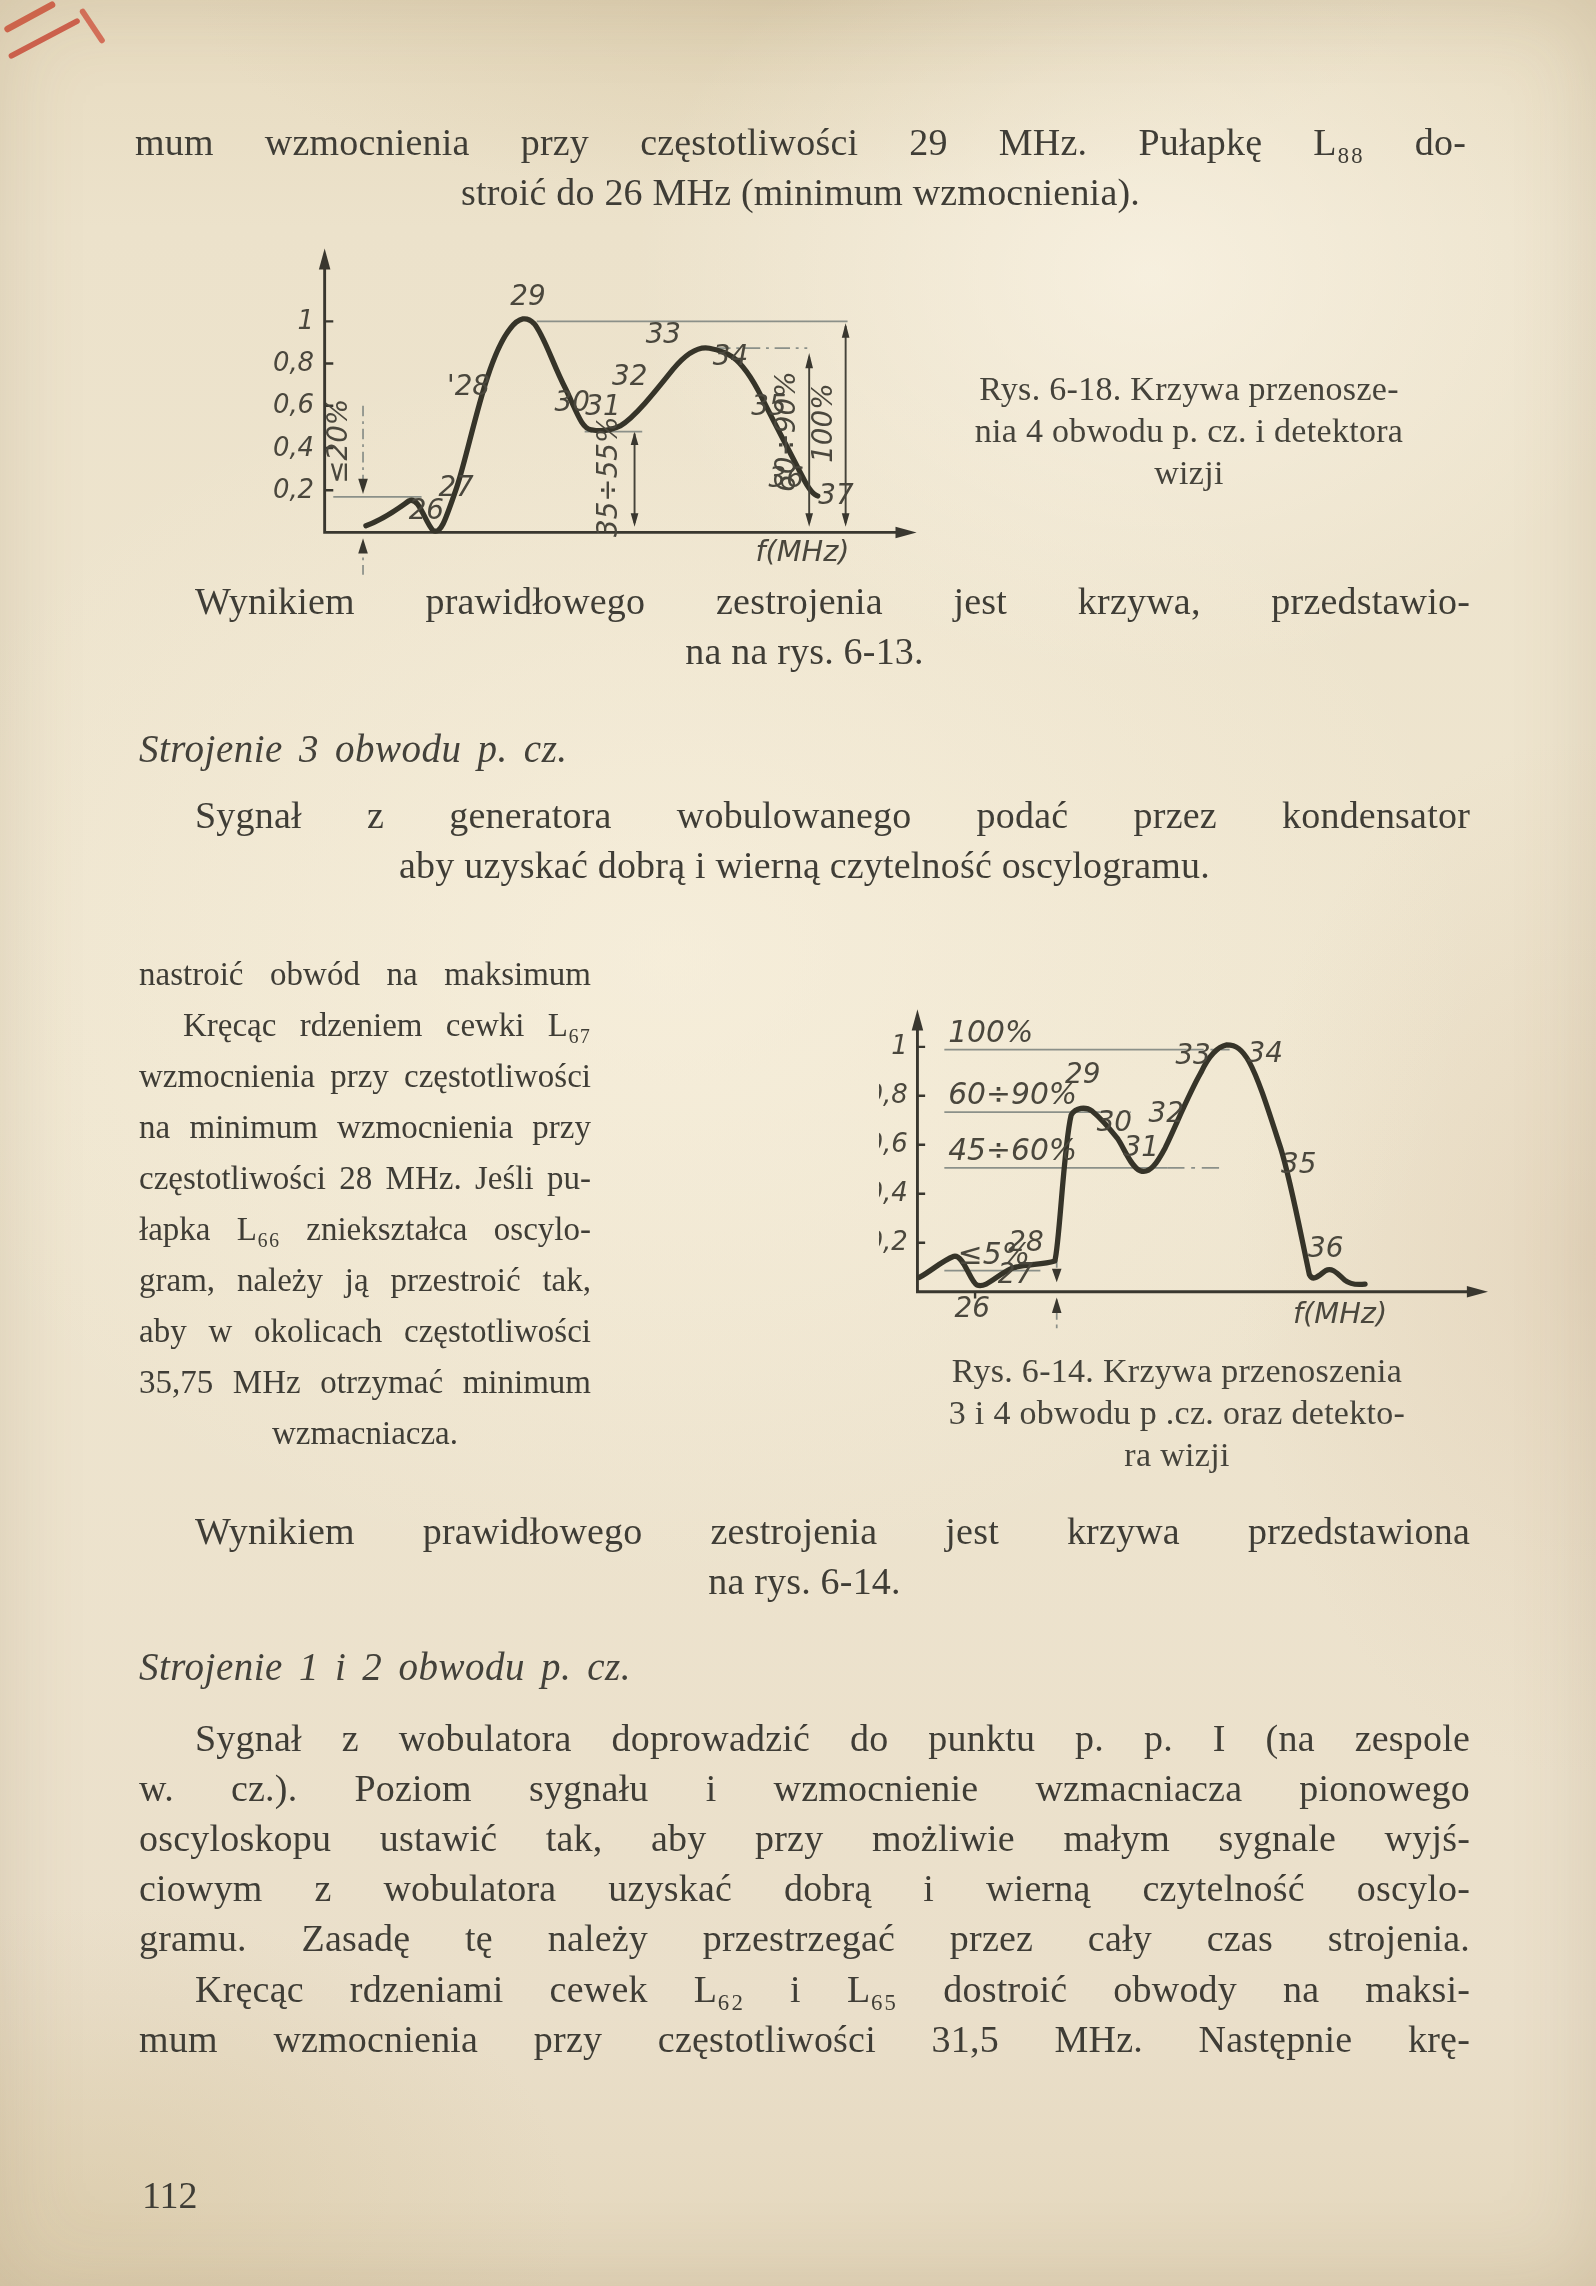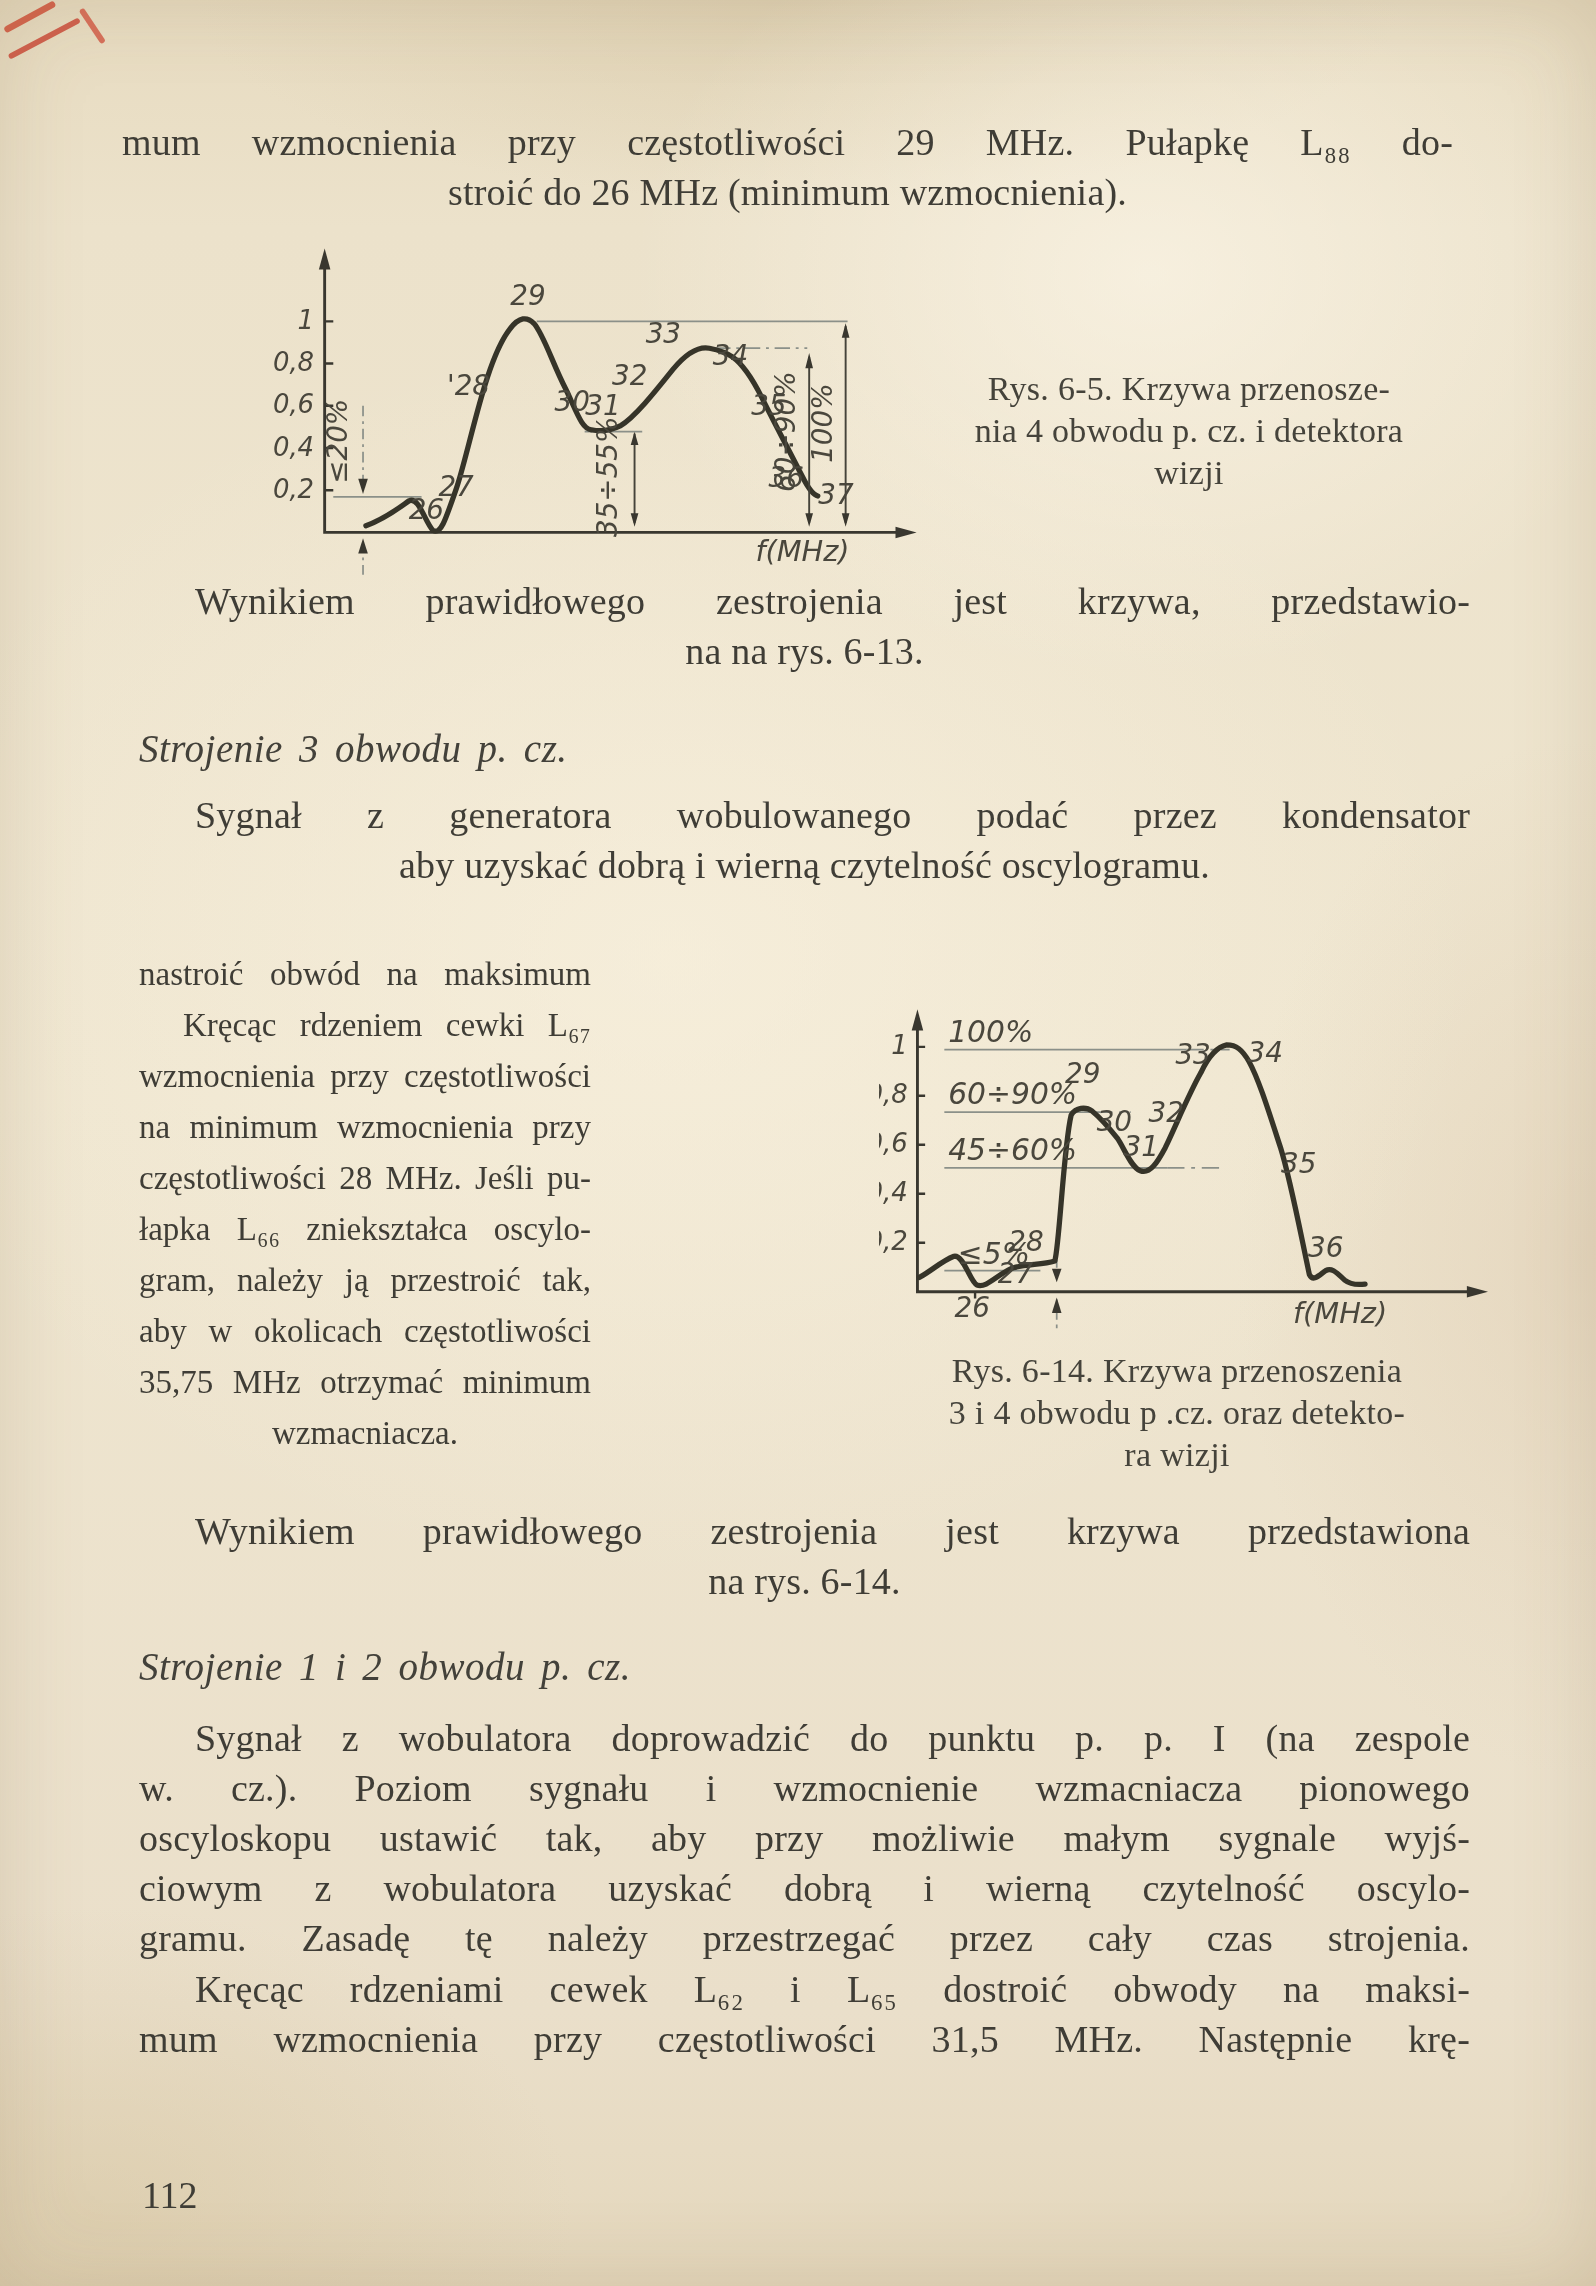--- a/index.html
+++ b/index.html
@@ -34,21 +34,21 @@
 <body>
 
 <div class="page">
 
   <svg class="fig" style="left:0;top:0;width:125px;height:77px" viewBox="0 0 130 80">
     <path d="M8,30 L54,5" stroke="#c94a32" stroke-width="7" stroke-linecap="round" opacity="0.8"></path>
     <path d="M12,58 L80,22" stroke="#c43a28" stroke-width="6" stroke-linecap="round" opacity="0.75"></path>
     <path d="M86,12 L106,42" stroke="#cc4430" stroke-width="6" stroke-linecap="round" opacity="0.7"></path>
   </svg>
 
-  <div class="para" style="left:122px;top:117px;width:1331px">
+  <div class="para" style="left:135px;top:117px;width:1331px">
     <div class="jline">mum wzmocnienia przy częstotliwości 29 MHz. Pułapkę L₈₈ do-</div>
     <div class="lline">stroić do 26 MHz (minimum wzmocnienia).</div>
   </div>
 
   <svg class="fig" style="left:183px;top:235px;width:740px;height:355px" viewBox="0 0 770 370">
     <g>
       <path class="ink" stroke-width="3" d="M147,22 V310 H750"></path>
       <path class="inkfill" d="M141,36 L147,14 L153,36 Z"></path>
       <path class="inkfill" d="M742,304 L764,310 L742,316 Z"></path>
       <path class="ink" stroke-width="2.5" d="M147,90 h9 M147,134 h9 M147,178 h9 M147,222 h9 M147,266 h9"></path>
@@ -103,21 +103,21 @@
     <g font-size="29" text-anchor="middle">
       <text class="hw" transform="rotate(-90 170 215)" x="170" y="215">≤20%</text>
       <text class="hw" transform="rotate(-90 452 252)" x="452" y="252">35÷55%</text>
       <text class="hw" transform="rotate(-90 637 205)" x="637" y="205">60÷90%</text>
       <text class="hw" transform="rotate(-90 676 196)" x="676" y="196">100%</text>
     </g>
     <text class="hw" font-size="30" text-anchor="middle" x="645" y="340">f(MHz)</text>
   </svg>
 
   <div class="caption" style="left:908px;top:368px;width:562px">
-    <div>Rys. 6-5. Krzywa przenosze-</div>
+    <div>Rys. 6-18. Krzywa przenosze-</div>
     <div>nia 4 obwodu p. cz. i detektora</div>
     <div>wizji</div>
   </div>
 
   <div class="para" style="left:139px;top:576px;width:1331px">
     <div class="jline ind">Wynikiem prawidłowego zestrojenia jest krzywa, przedstawio-</div>
     <div class="lline">na na rys. 6-13.</div>
   </div>
 
   <div class="heading" style="left:139px;top:726px">Strojenie 3 obwodu p. cz.</div>

